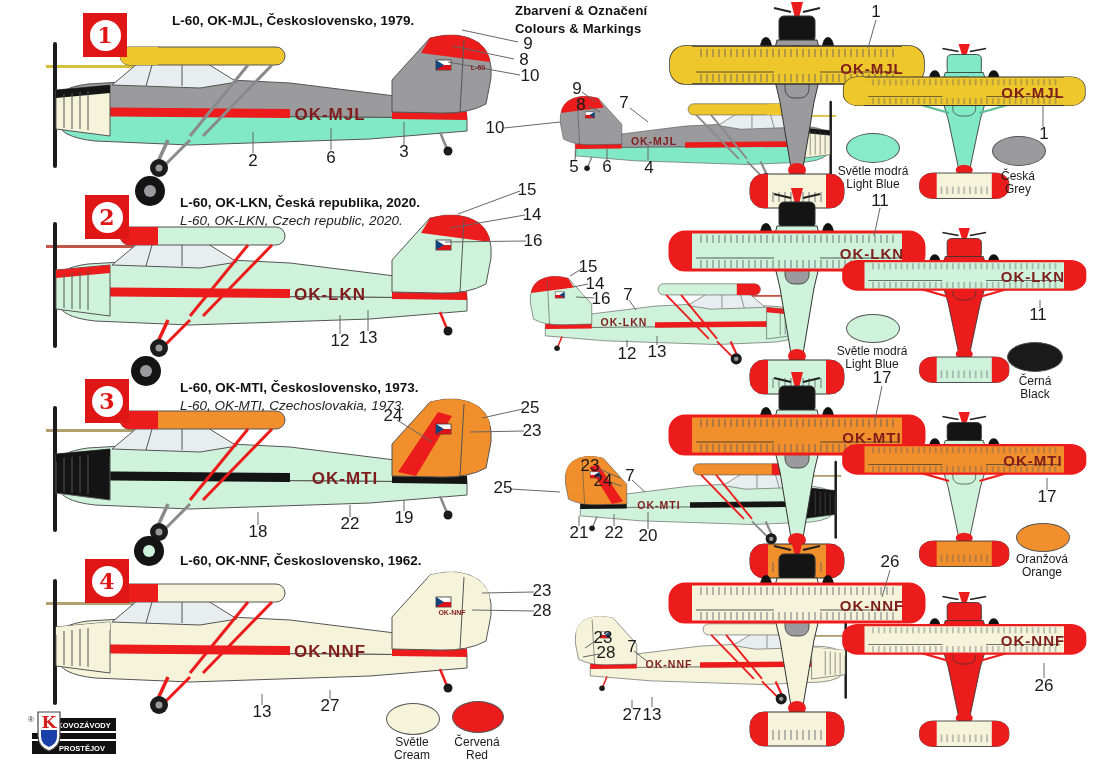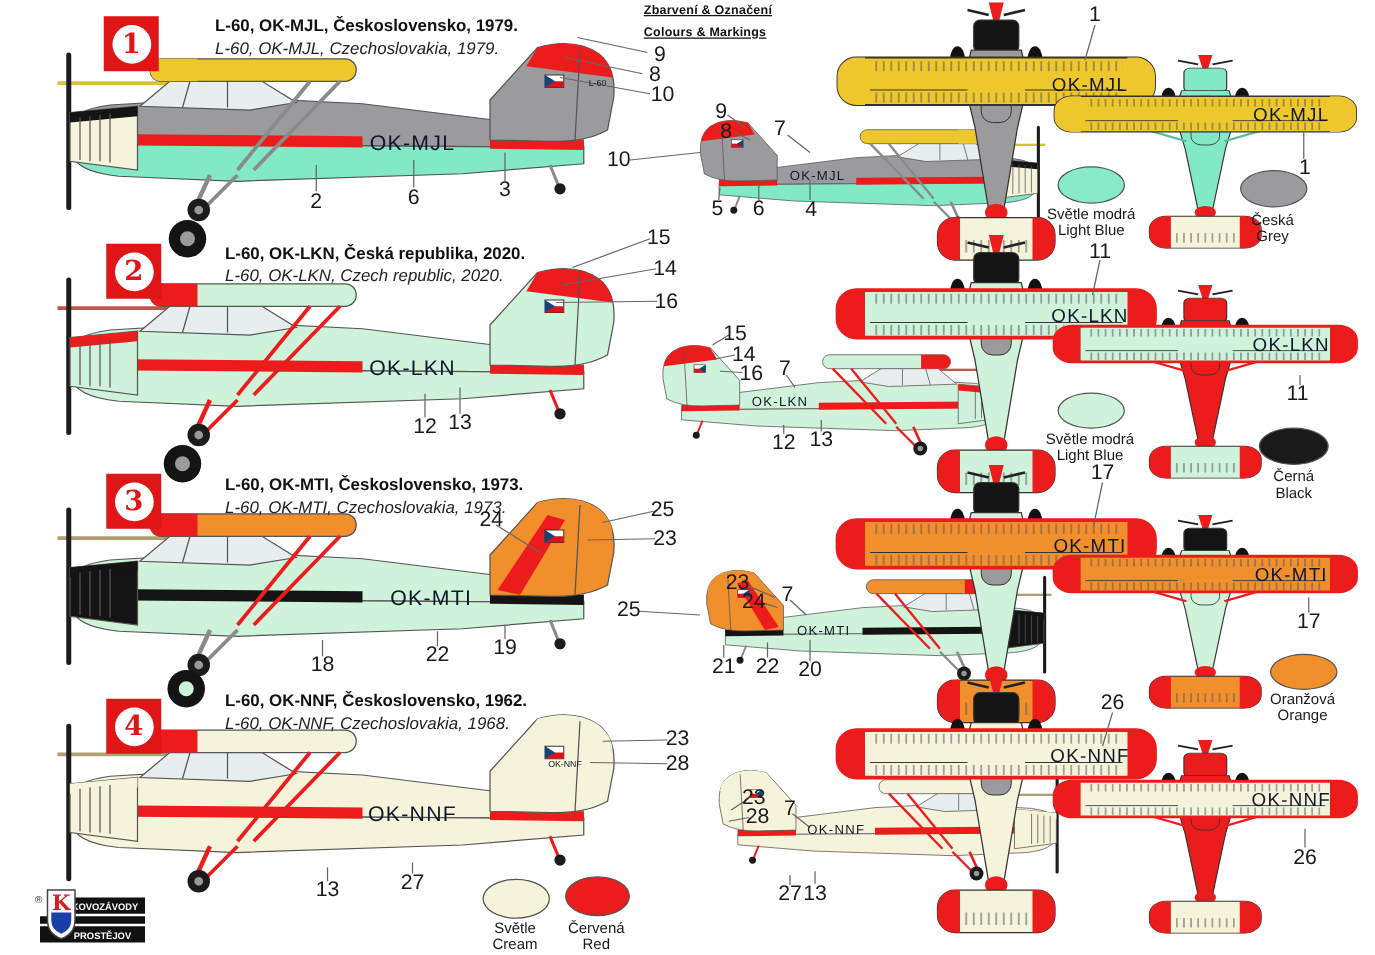--- a/index.html
+++ b/index.html
@@ -1,28 +1,28 @@
 <!DOCTYPE html>
 <html><head>
 <meta charset="utf-8">
 <style>
   html,body{margin:0;padding:0;background:#fff;}
   #sheet{position:relative;width:1100px;height:764px;background:#fff;overflow:hidden;
          font-family:"Liberation Sans",sans-serif;color:#111;}
   #art{position:absolute;left:0;top:0;}
-  .hdr{position:absolute;font-weight:bold;font-size:10px;letter-spacing:.2px;text-decoration:underline;}
+  .hdr{position:absolute;font-weight:bold;font-size:13px;letter-spacing:.2px;}
   .title-cs{position:absolute;font-weight:bold;font-size:13.5px;}
   .title-en{position:absolute;font-style:italic;font-size:13.5px;color:#222;}
   .badge{position:absolute;width:44px;height:44px;background:#e01515;display:flex;
          align-items:center;justify-content:center;}
   .badge .disc{width:31px;height:31px;background:#fff;border-radius:50%;display:flex;
          align-items:center;justify-content:center;}
   .badge .num{color:#e01515;font-family:"DejaVu Serif",serif;font-weight:bold;font-size:22px;line-height:1;}
   .co{position:absolute;transform:translate(-50%,-50%);font-size:17px;color:#1a1a1a;}
-  .reg{position:absolute;transform:translate(-50%,-50%);font-weight:normal;color:#0f172a;white-space:nowrap;
+  .reg{position:absolute;transform:translate(-50%,-50%);font-weight:bold;color:#7f1d1d;white-space:nowrap;
        font-family:"Liberation Sans",sans-serif;letter-spacing:1px;}
   .reg.lg{font-size:17px;} .reg.sm{font-size:10.5px;} .reg.tp{font-size:15px;} .reg.fin{font-size:7px;letter-spacing:0;}
   .sw{position:absolute;border:1.2px solid #555;border-radius:50%;}
   .swl{position:absolute;transform:translateX(-50%);width:120px;text-align:center;
        font-size:12px;line-height:13.5px;color:#1a1a1a;}
 </style>
 </head>
 <body>
 
 <div id="sheet">
@@ -185,21 +185,20 @@
 
   <div class="hdr" style="left:515px;top:3px">Zbarvení &amp; Označení</div>
   <div class="hdr" style="left:515px;top:21px">Colours &amp; Markings</div>
 
   <div class="badge" style="left:83px;top:13px">
       <div class="disc">
         <span class="num">1</span>
       </div>
     </div>
   <div class="title-cs" style="left:172px;top:13px">L-60, OK-MJL, Československo, 1979.</div>
-  <div class="title-en" style="left:172px;top:31px">L-60, OK-MJL, Czechoslovakia, 1979.</div>
 
   <div class="badge" style="left:85px;top:195px">
       <div class="disc">
         <span class="num">2</span>
       </div>
     </div>
   <div class="title-cs" style="left:180px;top:195px">L-60, OK-LKN, Česká republika, 2020.</div>
   <div class="title-en" style="left:180px;top:213px">L-60, OK-LKN, Czech republic, 2020.</div>
 
   <div class="badge" style="left:85px;top:379px">
@@ -209,21 +208,20 @@
     </div>
   <div class="title-cs" style="left:180px;top:380px">L-60, OK-MTI, Československo, 1973.</div>
   <div class="title-en" style="left:180px;top:398px">L-60, OK-MTI, Czechoslovakia, 1973.</div>
 
   <div class="badge" style="left:85px;top:559px">
       <div class="disc">
         <span class="num">4</span>
       </div>
     </div>
   <div class="title-cs" style="left:180px;top:553px">L-60, OK-NNF, Československo, 1962.</div>
-  <div class="title-en" style="left:180px;top:571px">L-60, OK-NNF, Czechoslovakia, 1968.</div>
 
   <div class="reg lg" style="left:330px;top:115px">OK-MJL</div>
   <div class="reg sm" style="left:654px;top:141px">OK-MJL</div>
   <div class="reg tp" style="left:872px;top:68px">OK-MJL</div>
   <div class="reg tp" style="left:1033px;top:92px">OK-MJL</div>
   <div class="reg fin" style="left:478px;top:67px">L-60</div>
 
   <div class="reg lg" style="left:330px;top:295px">OK-LKN</div>
   <div class="reg sm" style="left:624px;top:322px">OK-LKN</div>
   <div class="reg tp" style="left:872px;top:253px">OK-LKN</div>

